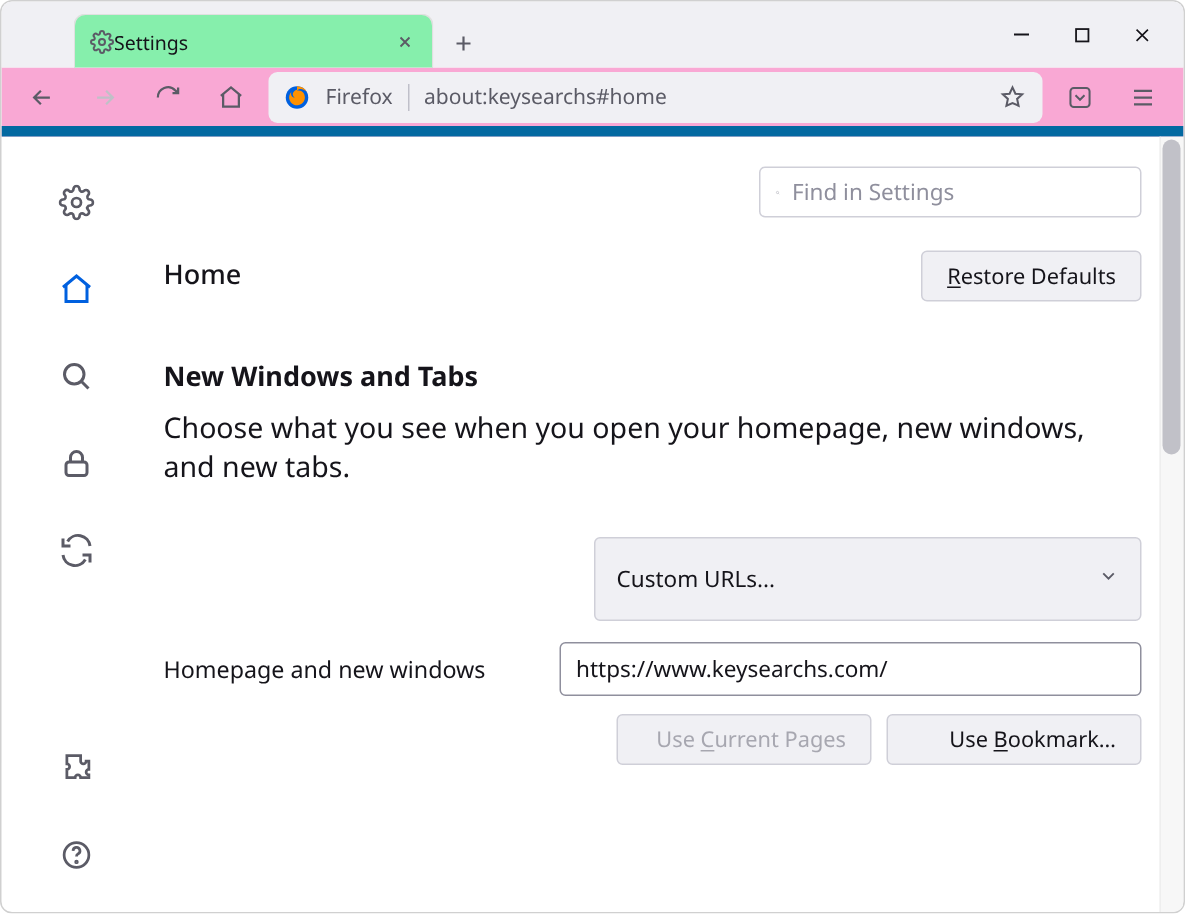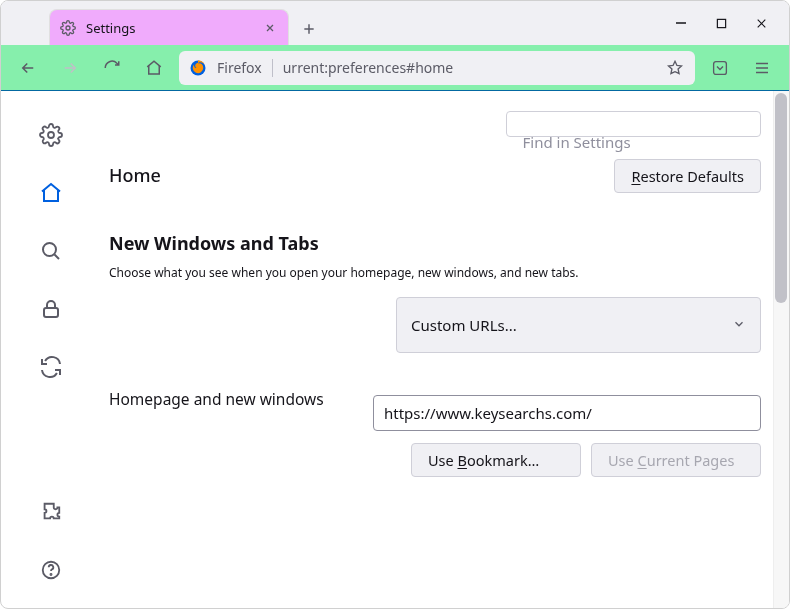--- a/index.html
+++ b/index.html
@@ -1,56 +1,56 @@
 <!DOCTYPE html>
 <html><head>
 <meta charset="utf-8">
 <style>
   * { box-sizing: border-box; margin: 0; padding: 0; font-family: system-ui, -apple-system, "Segoe UI", sans-serif; }
   body { width: 790px; height: 609px; background: #fff; overflow: hidden; position: relative; }
   .window { width: 790px; height: 609px; border: 1px solid #d0d0d0; border-radius: 8px; overflow: hidden; background: #fff; display: flex; flex-direction: column; }
   .titlebar { height: 44px; background: #f0f0f4; display: flex; align-items: flex-end; padding: 0 8px 0 48px; position: relative; border-bottom: 0; }
-  .tab { background: #f0abfc; border-radius: 8px 8px 0 0; height: 36px; display: flex; align-items: center; padding: 0 10px; min-width: 240px; gap: 10px; border: 1px solid #e0e0e0; border-bottom: none; margin-top: 8px; }
+  .tab { background: #86efac; border-radius: 8px 8px 0 0; height: 36px; display: flex; align-items: center; padding: 0 10px; min-width: 240px; border: 1px solid #e0e0e0; border-bottom: none; margin-top: 8px; }
   .tab .icon { width: 16px; height: 16px; display: flex; align-items: center; justify-content: center; color: #5b5b66; }
   .tab .label { font-size: 13px; color: #15141a; flex: 1; }
   .tab .close { width: 16px; height: 16px; color: #5b5b66; display:flex; align-items:center; justify-content:center; cursor:pointer; }
   .newtab { width: 32px; height: 32px; display:flex; align-items:center; justify-content:center; color:#5b5b66; margin-left: 4px; margin-top: 6px; cursor:pointer; border-radius:4px; }
   .winctrls { position: absolute; right: 8px; top: 0; height: 44px; display: flex; align-items: center; gap: 24px; padding: 0 12px; }
   .winctrls .ctrl { width: 16px; height: 16px; display:flex; align-items:center; justify-content:center; color:#15141a; cursor:pointer;}
-  .toolbar { height: 46px; background: #86efac; display:flex; align-items:center; padding: 0 10px; gap: 8px; border-bottom: 1px solid #0369a1; }
+  .toolbar { height: 46px; background: #f9a8d4; display:flex; align-items:center; padding: 0 10px; gap: 8px; border-bottom: 7px solid #0369a1; }
   .tbtn { width: 34px; height: 34px; display:flex; align-items:center; justify-content:center; color:#5b5b66; border-radius:6px; cursor:pointer; }
   .tbtn.disabled { color:#c0c0c7; cursor:default; }
   .urlbar { flex:1; height: 34px; background:#f0f0f4; border-radius: 6px; display:flex; align-items:center; padding: 0 10px; gap: 10px; }
   .urlbar .fxicon { width:18px; height:18px; }
   .urlbar .product { font-size: 14px; color:#5b5b66; }
   .urlbar .sep { width:1px; height:18px; background:#bfbfc9; }
   .urlbar .addr { font-size: 14px; color:#5b5b66; flex:1; }
   .urlbar .star { width:20px; height:20px; color:#5b5b66; display:flex;align-items:center;justify-content:center; cursor:pointer;}
   .content { flex:1; display:flex; position:relative; overflow:hidden; }
   .sidebar { width: 100px; display:flex; flex-direction:column; align-items:center; padding-top: 26px; gap: 22px; }
   .side-icon { width: 36px; height:36px; display:flex; align-items:center; justify-content:center; color:#5b5b66; border-radius:4px; cursor:pointer; }
   .side-icon.active { color:#0060df; }
   .side-flex { flex:1; }
   .main { flex:1; padding: 20px 28px 20px 8px; overflow:auto; }
   .searchrow { display:flex; justify-content:flex-end; margin-bottom: 22px; }
-  .searchbox { width: 255px; height: 16px; border:1px solid #cfcfd8; border-radius:4px; display:flex; align-items:center; padding:12px 10px; gap:8px; color:#8f8f9d;flex-direction:column; }
+  .searchbox { width: 255px; height: 34px; border:1px solid #cfcfd8; border-radius:4px; display:flex; align-items:center; padding:0 10px; gap:8px; color:#8f8f9d; }
   .searchbox input { border:none; outline:none; font-size:15px; flex:1; color:#5b5b66; background:transparent; }
   .searchbox input::placeholder { color:#8f8f9d; }
   .heading-row { display:flex; align-items:flex-start; justify-content:space-between; margin-bottom: 38px; }
   h1 { font-size: 18px; font-weight: 500; color:#15141a; margin-top: 4px;}
-  .btn { height: 34px; padding: 0 16px; border:1px solid #cfcfd8; border-radius:4px; background:#f0f0f4; font-size:14.5px; color:#15141a; cursor:pointer; display:inline-flex; align-items:center; justify-content:flex-start; }
+  .btn { height: 34px; padding: 0 16px; border:1px solid #cfcfd8; border-radius:4px; background:#f0f0f4; font-size:14.5px; color:#15141a; cursor:pointer; display:inline-flex; align-items:center; justify-content:flex-end; }
   .btn:disabled, .btn.disabled { color:#a7a7b0; cursor:default; }
   h2 { font-size: 18px; font-weight:700; color:#15141a; margin-bottom: 10px; }
-  .desc { font-size: 12px; color:#15141a; margin-bottom: 16px; line-height:1.35; }
+  .desc { font-size: 19px; color:#15141a; margin-bottom: 34px; line-height:1.35; }
   .select { height: 56px; border:1px solid #cfcfd8; border-radius:4px; background:#f0f0f4; display:flex; align-items:center; justify-content:space-between; padding:0 14px; font-size:15px; color:#15141a; cursor:pointer; }
   .chev { color:#5b5b66; }
   .row { display:flex; align-items:center; gap: 34px; margin-bottom: 12px; }
   .row .labelcol { width: 230px; font-size: 15.5px; color:#15141a; }
   .row .ctrlcol { flex:1; }
-  .textin { width:100%; height:36px; border:1px solid #8f8f9d; border-radius:4px; padding:0 10px; font-size:15px; color:#15141a; outline:none;margin-top:28px; }
+  .textin { width:100%; height:36px; border:1px solid #8f8f9d; border-radius:4px; padding:0 10px; font-size:15px; color:#15141a; outline:none; }
   .btnrow { display:flex; gap:10px; justify-content:flex-end; margin: 10px 0 22px 0; }
   .btnrow .btn { width: 170px; }
   .scrollbar { position:absolute; right:0; top:0; width:16px; height:100%; background:#f7f7f7; border-left:1px solid #eee;}
   .thumb { position:absolute; right:2px; top:2px; width:12px; height:210px; background:#c1c1c8; border-radius:6px; }
   .u { text-decoration: underline; text-underline-offset: 2px; }
 </style>
 </head>
 <body>
 
 <div class="window">
@@ -117,21 +117,21 @@
       </div>
     <div class="urlbar">
       <span class="fxicon">
         <svg width="18" height="18" viewBox="0 0 24 24">
             <circle cx="12" cy="12" r="10" fill="#0060df"></circle>
             <path d="M12 2a10 10 0 0 1 9 5.5C19 5 14 3 12 6c4-1 7 2 7 6a7 7 0 1 1-12-5c-1 3 1 5 3 5-3-2-2-6 2-7z" fill="#ff9100"></path>
           </svg>
       </span>
       <span class="product">Firefox</span>
       <span class="sep"></span>
-      <span class="addr">urrent:preferences#home</span>
+      <span class="addr">about:keysearchs#home</span>
       <span class="star">
           <svg width="18" height="18" viewBox="0 0 24 24" fill="none" stroke="currentColor" stroke-width="1.8">
             <path d="M12 3l2.6 5.6 6 .6-4.5 4.1 1.3 6L12 16.9 6.6 19.3l1.3-6L3.4 9.2l6-.6z"></path>
           </svg>
         </span>
     </div>
     <div class="tbtn">
         <svg width="18" height="18" viewBox="0 0 24 24" fill="none" stroke="currentColor" stroke-width="1.8">
           <rect x="3.5" y="3.5" width="17" height="17" rx="3"></rect>
           <path d="M8 10l4 4 4-4"></path>
@@ -223,26 +223,26 @@
       </div>
 
       <div class="row">
         <div class="labelcol">Homepage and new windows</div>
         <div class="ctrlcol">
           <input class="textin" type="text" value="https://www.keysearchs.com/" style="">
         </div>
       </div>
 
       <div class="btnrow">
+        <button class="btn disabled">
+            <span>Use <span class="u">C</span>urrent Pages</span>
+          </button>
         <button class="btn">
             <span>Use <span class="u">B</span>ookmark…</span>
           </button>
-        <button class="btn disabled">
-            <span>Use <span class="u">C</span>urrent Pages</span>
-          </button>
       </div>
 
     </div>
 
     <div class="scrollbar">
       <div class="thumb"></div>
     </div>
   </div>
 </div>
 

